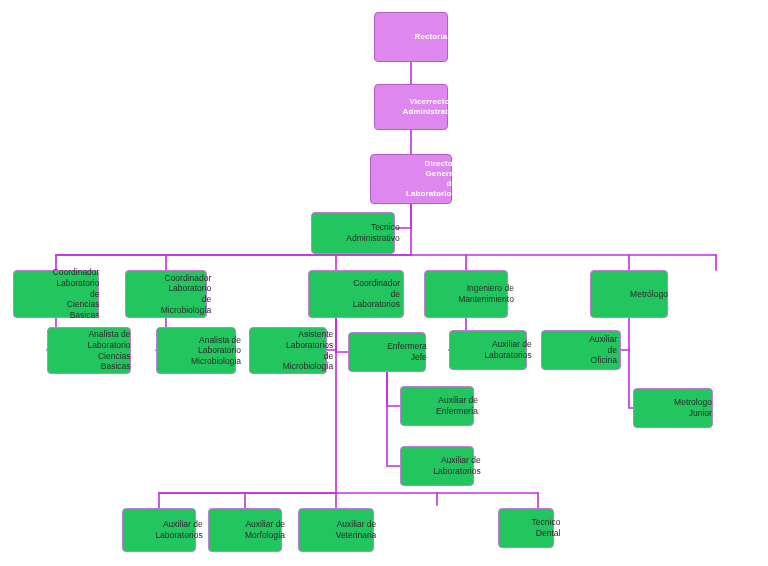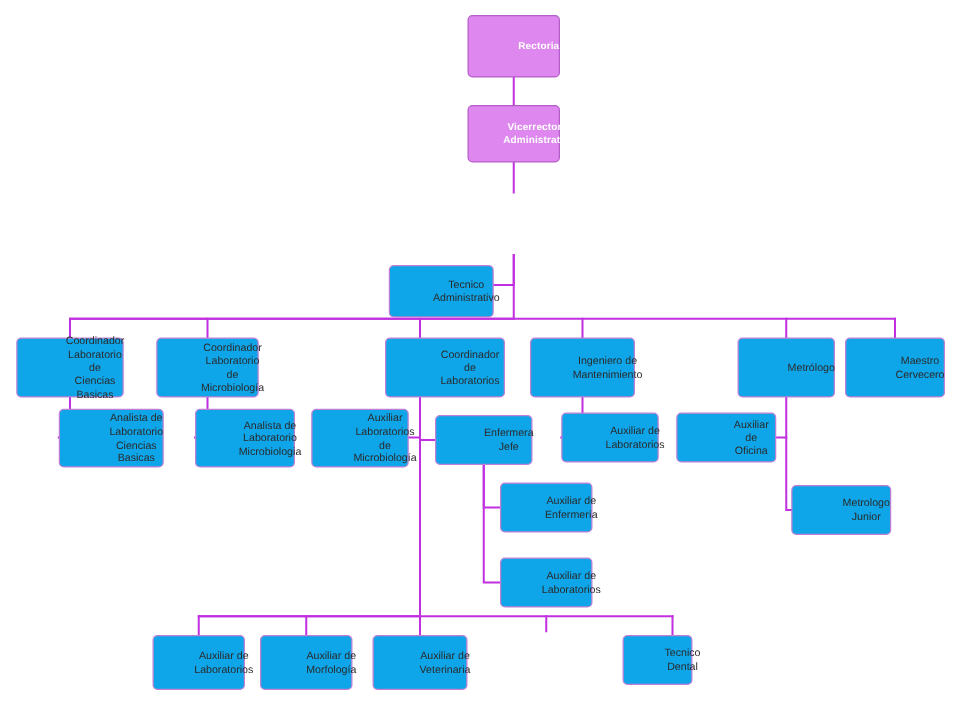--- a/index.html
+++ b/index.html
@@ -23,41 +23,41 @@
     top: 0;
     width: 768px;
     height: 566px;
   }
   .node {
     position: absolute;
     box-sizing: border-box;
     display: flex;
     align-items: center;
     justify-content: center;
-    text-align: center;
+    text-align: right;
     border-radius: 4px;
     line-height: 1.25;
     z-index: 2;
     padding-left: 40px;
   }
   .node .node-label {
     display: block;
     padding: 0 3px;
     white-space: pre-line;
   }
   .node.filled {
     background: #dd87ef;
     border: 1px solid #b55ec9;
     color: #ffffff;
     font-weight: bold;
     font-size: 8px;
     letter-spacing: 0.1px;
   }
   .node.plain {
-    background: #0ea5e9;
+    background: #22c55e;
     border: 1px solid #c07fd4;
     color: #2b2b2b;
     font-size: 8.5px;
   }
 </style>
 </head>
 <body>
 
 <div id="chart-canvas">
   <svg id="edge-layer" viewBox="0 0 768 566" width="768" height="566" xmlns="http://www.w3.org/2000/svg">
@@ -87,20 +87,24 @@
       <path d="M 538 493 L 538 508" fill="none" stroke="#c02fe0" stroke-width="1.6" stroke-linecap="square"></path>
       <path d="M 159 493 L 538 493" fill="none" stroke="#c02fe0" stroke-width="1.6" stroke-linecap="square"></path>
     </svg>
 <div class="node filled" style="left: 374px; top: 12px; width: 74px; height: 50px;">
       <span class="node-label">Rectoria</span>
     </div>
     <div class="node filled" style="left: 374px; top: 84px; width: 74px; height: 46px;">
       <span class="node-label">Vicerrectoria
 Administrativa</span>
     </div>
+    <div class="node filled" style="left: 370px; top: 154px; width: 82px; height: 50px;">
+      <span class="node-label">Director General
+de Laboratorios</span>
+    </div>
     <div class="node plain" style="left: 311px; top: 212px; width: 84px; height: 42px;">
       <span class="node-label">Tecnico
 Administrativo</span>
     </div>
     <div class="node plain" style="left: 13px; top: 270px; width: 86px; height: 48px;">
       <span class="node-label">Coordinador
 Laboratorio de
 Ciencias Basicas</span>
     </div>
     <div class="node plain" style="left: 125px; top: 270px; width: 82px; height: 48px;">
@@ -112,35 +116,32 @@
       <span class="node-label">Coordinador de
 Laboratorios</span>
     </div>
     <div class="node plain" style="left: 590px; top: 270px; width: 78px; height: 48px;">
       <span class="node-label">Metrólogo</span>
     </div>
     <div class="node plain" style="left: 424px; top: 270px; width: 84px; height: 48px;">
       <span class="node-label">Ingeniero de
 Mantenimiento</span>
     </div>
-    <div class="node plain" style="left: 676px; top: 270px; width: 80px; height: 48px;">
-      <span class="node-label">Maestro Cervecero</span>
-    </div>
     <div class="node plain" style="left: 47px; top: 327px; width: 84px; height: 47px;">
       <span class="node-label">Analista de
 Laboratorio
 Ciencias Basicas</span>
     </div>
     <div class="node plain" style="left: 156px; top: 327px; width: 80px; height: 47px;">
       <span class="node-label">Analista de
 Laboratorio
 Microbiologia</span>
     </div>
     <div class="node plain" style="left: 249px; top: 327px; width: 78px; height: 47px;">
-      <span class="node-label">Auxiliar
+      <span class="node-label">Asistente
 Laboratorios de
 Microbiología</span>
     </div>
     <div class="node plain" style="left: 348px; top: 332px; width: 78px; height: 40px;">
       <span class="node-label">Enfermera Jefe</span>
     </div>
     <div class="node plain" style="left: 449px; top: 330px; width: 78px; height: 40px;">
       <span class="node-label">Auxiliar de
 Laboratorios</span>
     </div>

